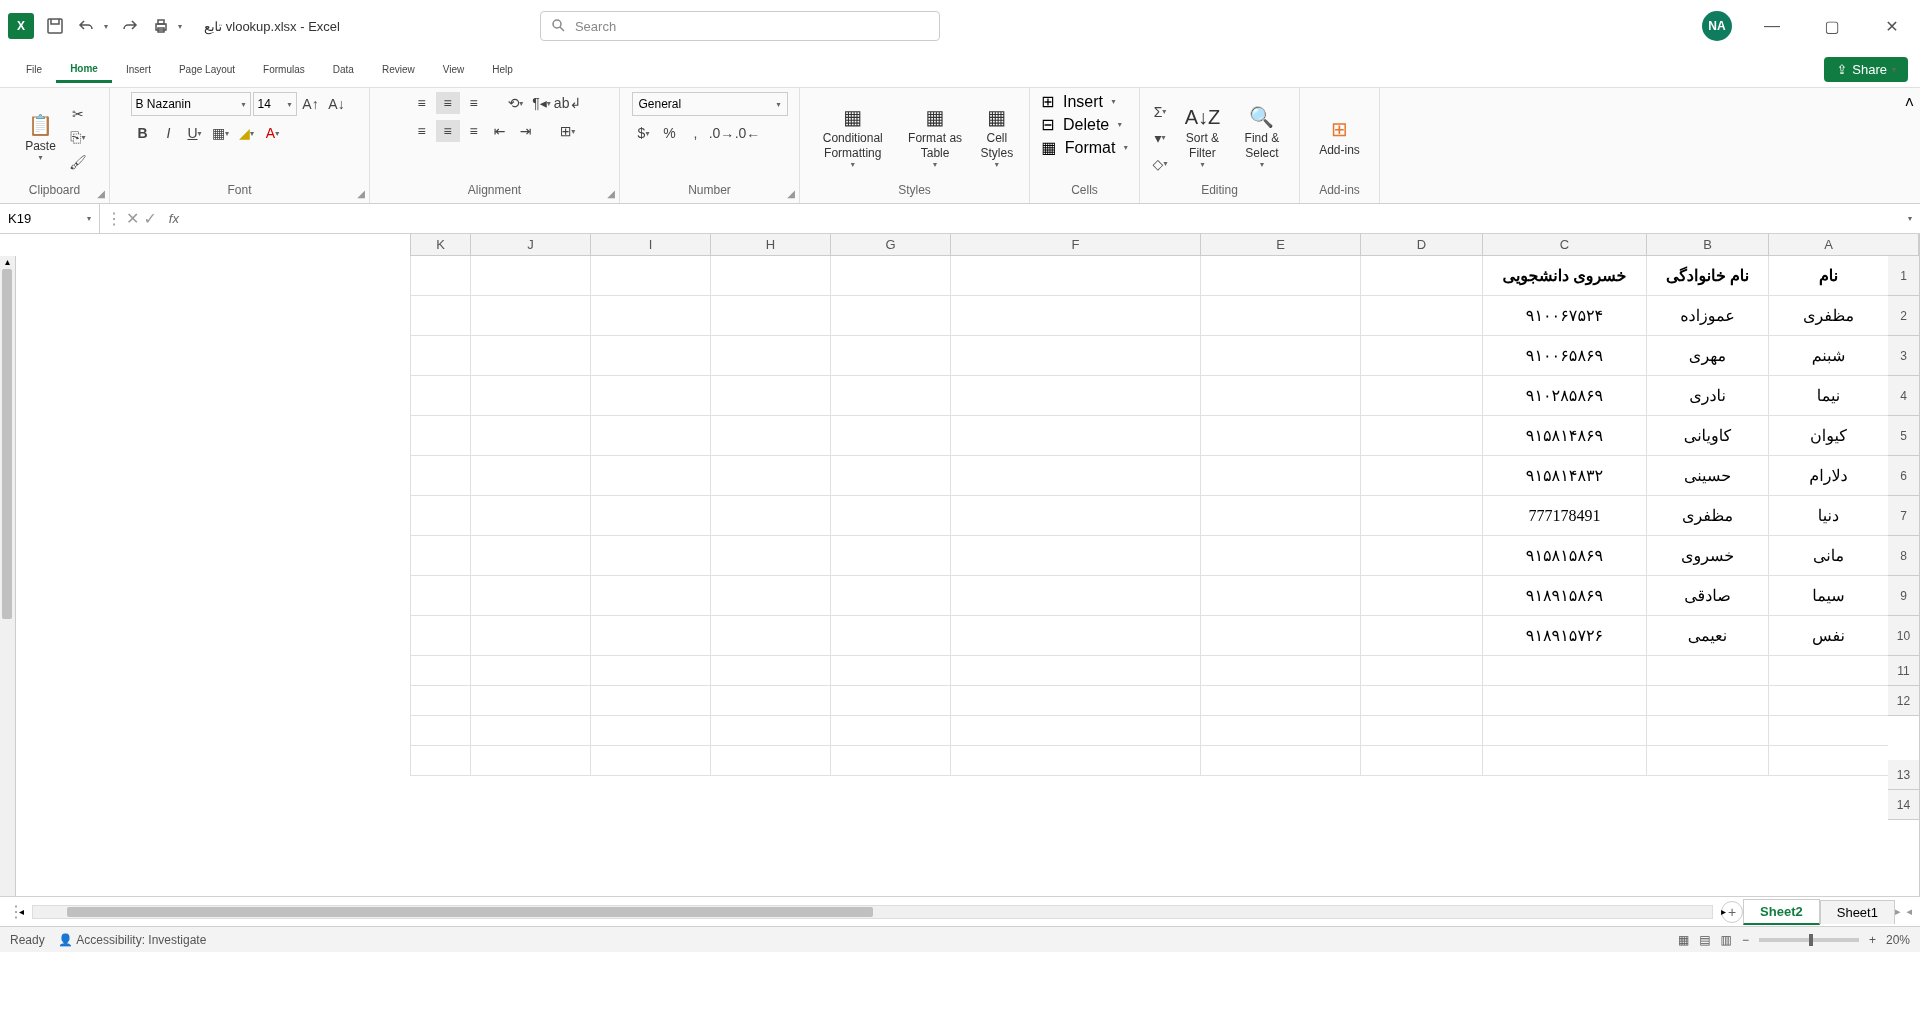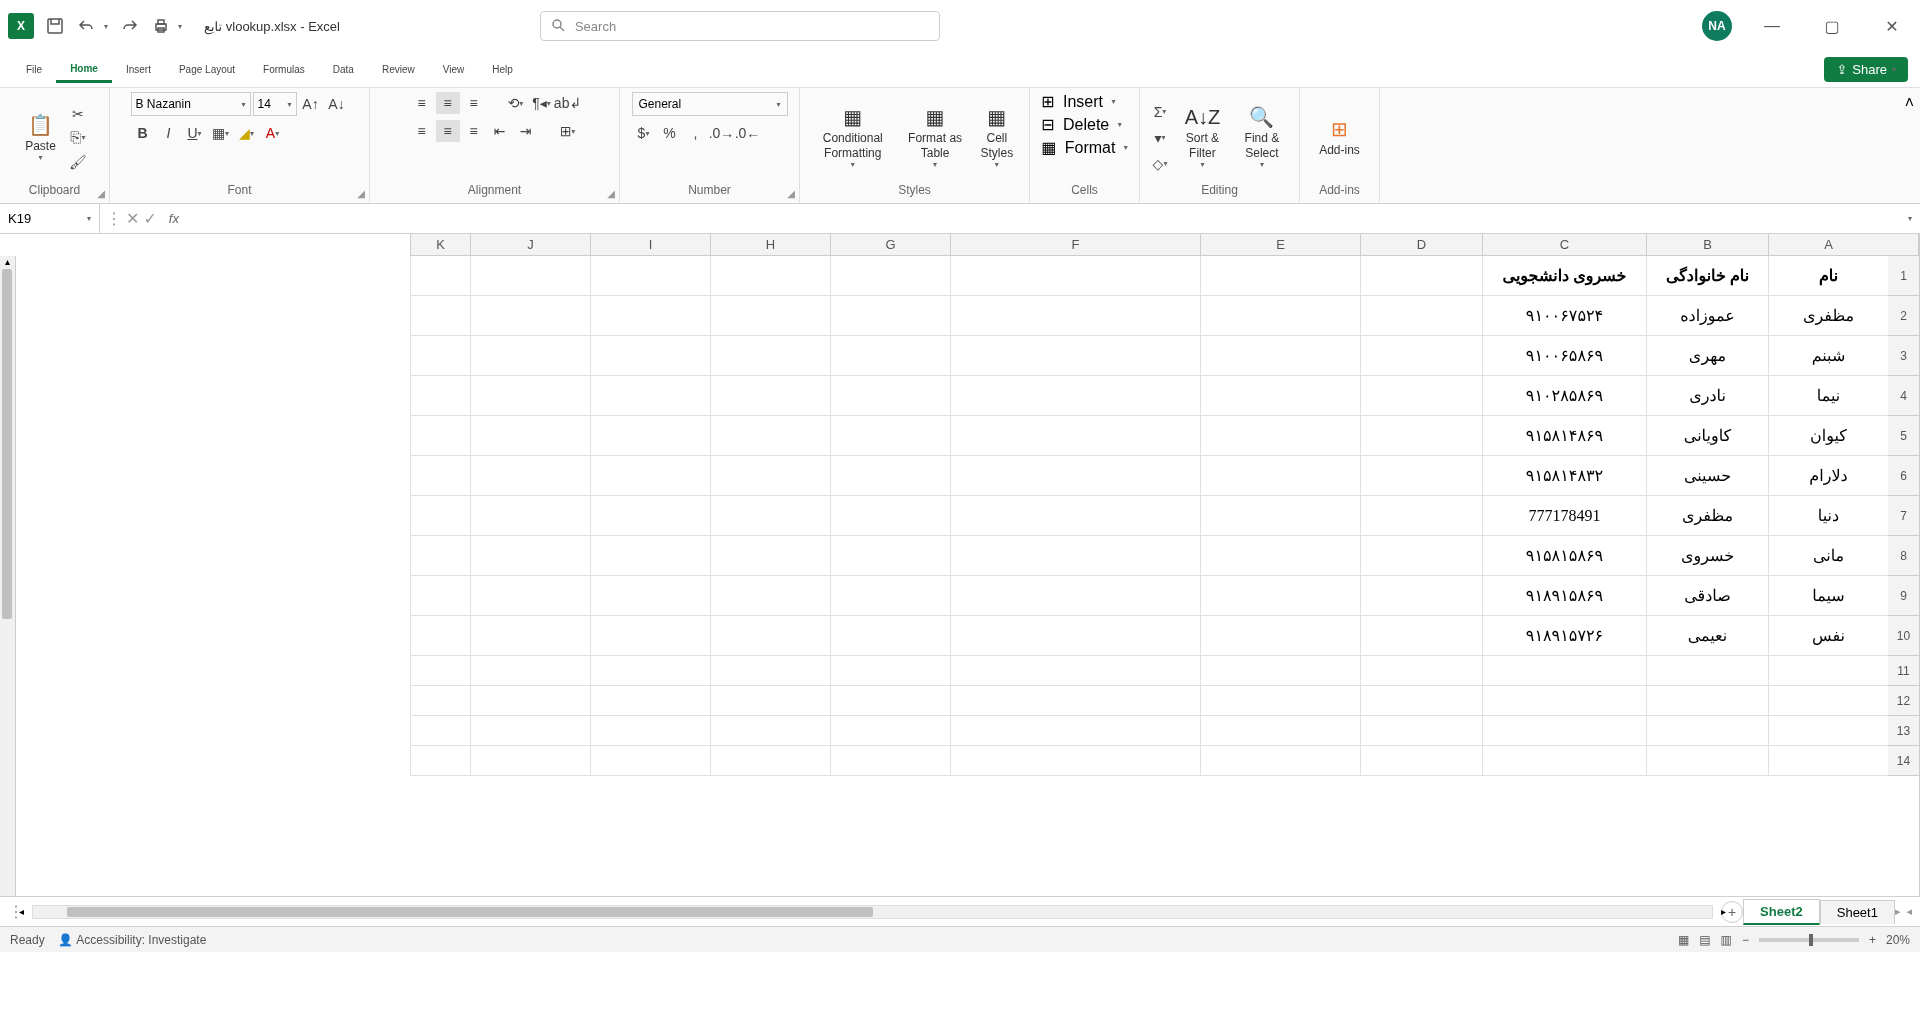--- a/index.html
+++ b/index.html
@@ -525,21 +525,21 @@
       <div class="row-header" style="height: 40px;">3</div>
       <div class="row-header" style="height: 40px;">4</div>
       <div class="row-header" style="height: 40px;">5</div>
       <div class="row-header" style="height: 40px;">6</div>
       <div class="row-header" style="height: 40px;">7</div>
       <div class="row-header" style="height: 40px;">8</div>
       <div class="row-header" style="height: 40px;">9</div>
       <div class="row-header" style="height: 40px;">10</div>
       <div class="row-header" style="height: 30px;">11</div>
       <div class="row-header" style="height: 30px;">12</div>
-      <div class="row-header" style="height: 30px;">13</div>
+      <div class="row-header" style="height: 30px; margin-top: 44px;">13</div>
       <div class="row-header" style="height: 30px;">14</div>
     </div>
 </div>
 
 <div class="sheet-bar">
   <div class="sheet-nav">
       <span>◂</span>
       <span>▸</span>
     </div>
   <div class="sheet-tab">Sheet1</div>

